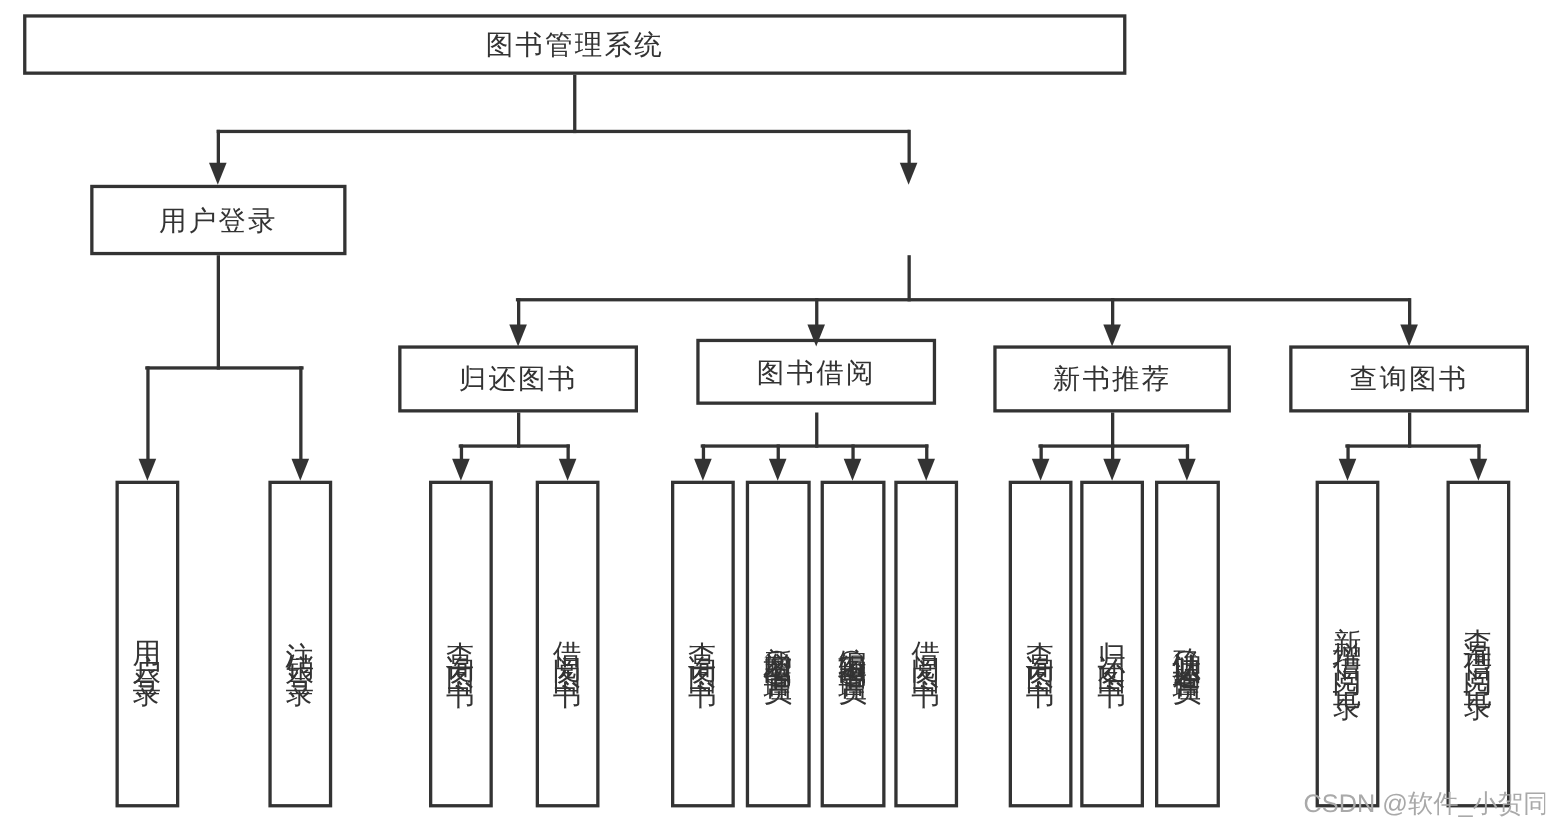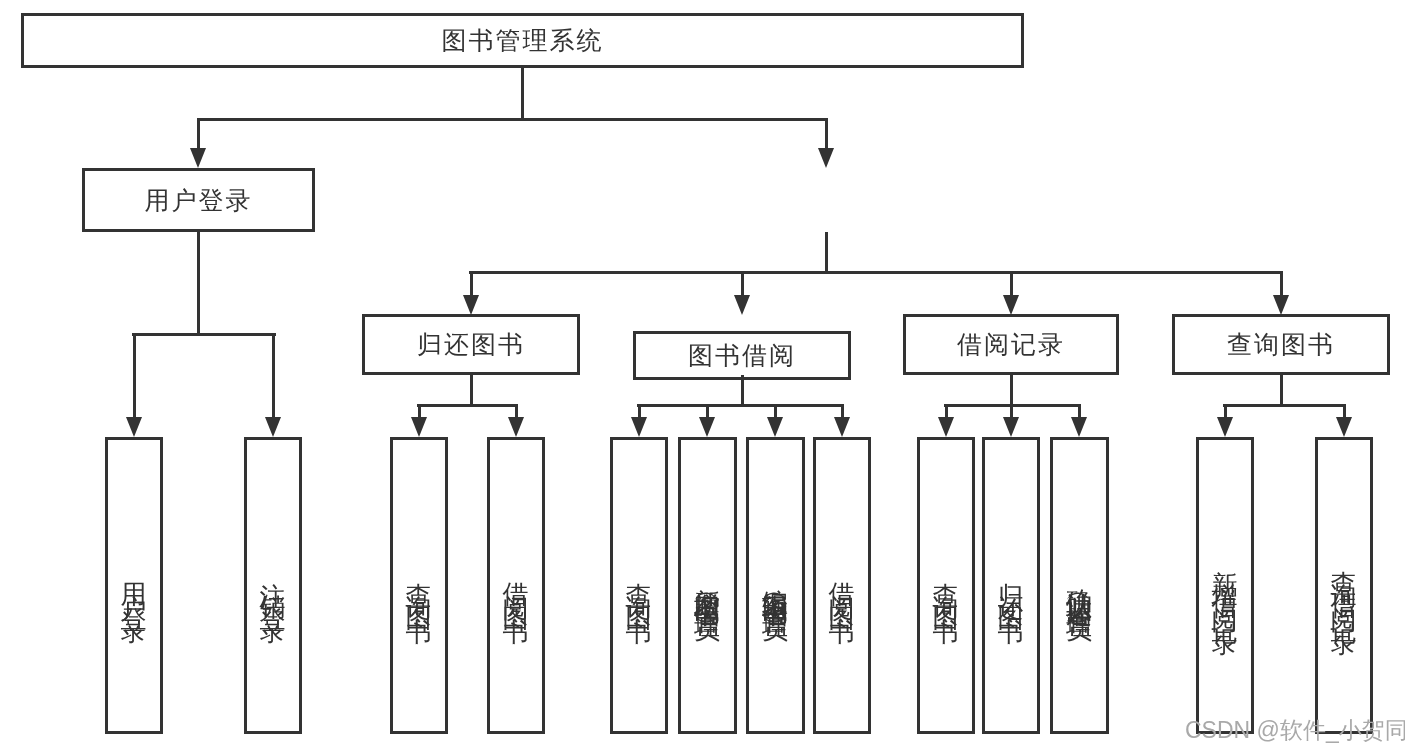--- a/index.html
+++ b/index.html
@@ -67,25 +67,25 @@
     <span>图书管理系统</span>
   </div>
 
   <div class="box h" style="left:82px;top:168px;width:233px;height:64px">
     <span>用户登录</span>
   </div>
 
   <div class="box h" style="left:362px;top:314px;width:218px;height:61px">
     <span>归还图书</span>
   </div>
-  <div class="box h" style="left:633px;top:331px;width:218px;height:49px">
+  <div class="box h" style="left:633px;top:308px;width:218px;height:60px">
     <span>图书借阅</span>
   </div>
   <div class="box h" style="left:903px;top:314px;width:216px;height:61px">
-    <span>借阅记录</span>
+    <span>新书推荐</span>
   </div>
   <div class="box h" style="left:1172px;top:314px;width:218px;height:61px">
     <span>查询图书</span>
   </div>
 
   <div class="box v" style="left:105px;top:437px;width:58px;height:297px">
     <span>用户登录</span>
   </div>
   <div class="box v" style="left:244px;top:437px;width:58px;height:297px">
     <span>注销登录</span>

